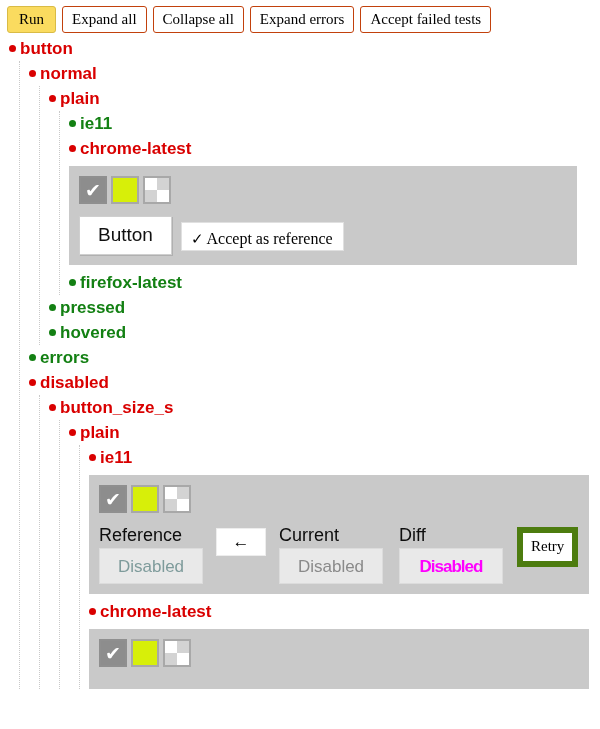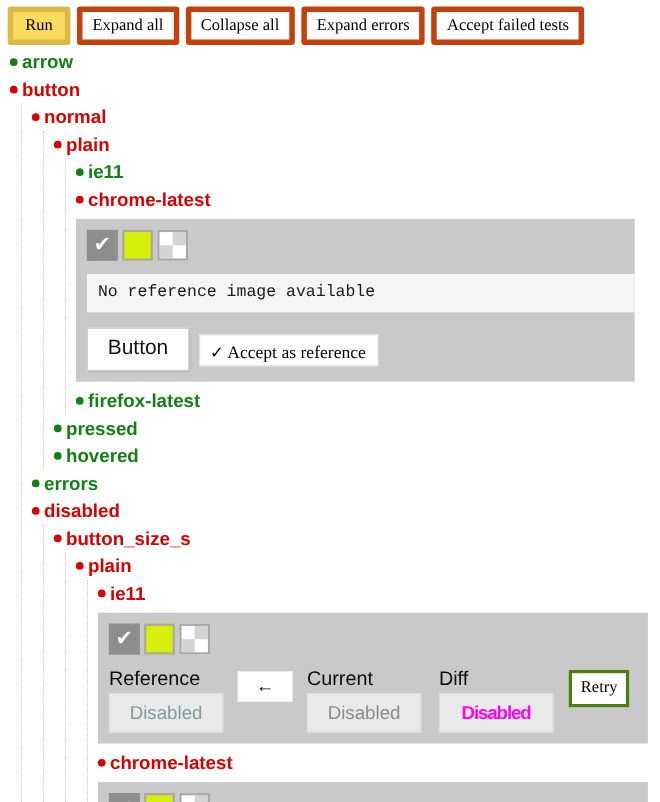--- a/index.html
+++ b/index.html
@@ -21,21 +21,21 @@
     white-space: nowrap;
     font-size: 0;
   }
   .tb-btn {
     display: inline-block;
     font-family: "Liberation Serif", serif;
     font-size: 15px;
     line-height: 16px;
     color: #000;
     background: #ffffff;
-    border: 5px solid #c2410c;
+    border: 1px solid #c2410c;
     border-radius: 3px;
     padding: 4px 9px 5px 9px;
     margin-right: 6px;
     vertical-align: top;
     cursor: pointer;
   }
   .tb-btn.run {
     background: #fadb5f;
     border-color: #d9bb45;
     padding-left: 11px;
@@ -198,21 +198,21 @@
     text-align: center;
     font-size: 17px;
     color: #000;
     margin: 3px 13px 0 13px;
     vertical-align: top;
     cursor: pointer;
   }
   .retry-btn {
     display: inline-block;
     background: #ffffff;
-    border: 3px solid #4d7c0f;
+    border: 6px solid #4d7c0f;
     font-family: "Liberation Serif", serif;
     font-size: 15px;
     line-height: 17px;
     padding: 5px 8px 6px 8px;
     margin: 2px 0 0 14px;
     vertical-align: top;
     cursor: pointer;
   }
   .spacer-sm { display: inline-block; width: 16px; }
 </style>
@@ -222,25 +222,20 @@
 <div class="toolbar">
   <span class="tb-btn run">Run</span>
   <span class="tb-btn">Expand all</span>
   <span class="tb-btn">Collapse all</span>
   <span class="tb-btn">Expand errors</span>
   <span class="tb-btn">Accept failed tests</span>
 </div>
 
 <div class="tree">
 
-  <div class="node">
-    <div class="label-row pass">
-      <span class="bullet"></span><span>arrow</span>
-    </div>
-  </div>
 
   <div class="node">
     <div class="label-row fail">
       <span class="bullet"></span><span>button</span>
     </div>
 
     <div class="children">
 
       <div class="node">
         <div class="label-row fail">
@@ -269,21 +264,20 @@
 
                 <div class="panel wide">
                   <div class="mode-bar">
                     <span class="mode-btn sel">
                       <span class="check-glyph">✔</span>
                     </span>
                     <span class="mode-btn swatch-yellow"></span>
                     <span class="mode-btn checker"></span>
                   </div>
 
-                  <div class="msg-bar">No reference image available</div>
 
                   <div class="action-row">
                     <span class="btn-sample">Button</span>
                     <span class="btn-accept"><span class="tick">✓</span><span>Accept as reference</span></span>
                   </div>
                 </div>
 
               </div>
 
               <div class="node">

